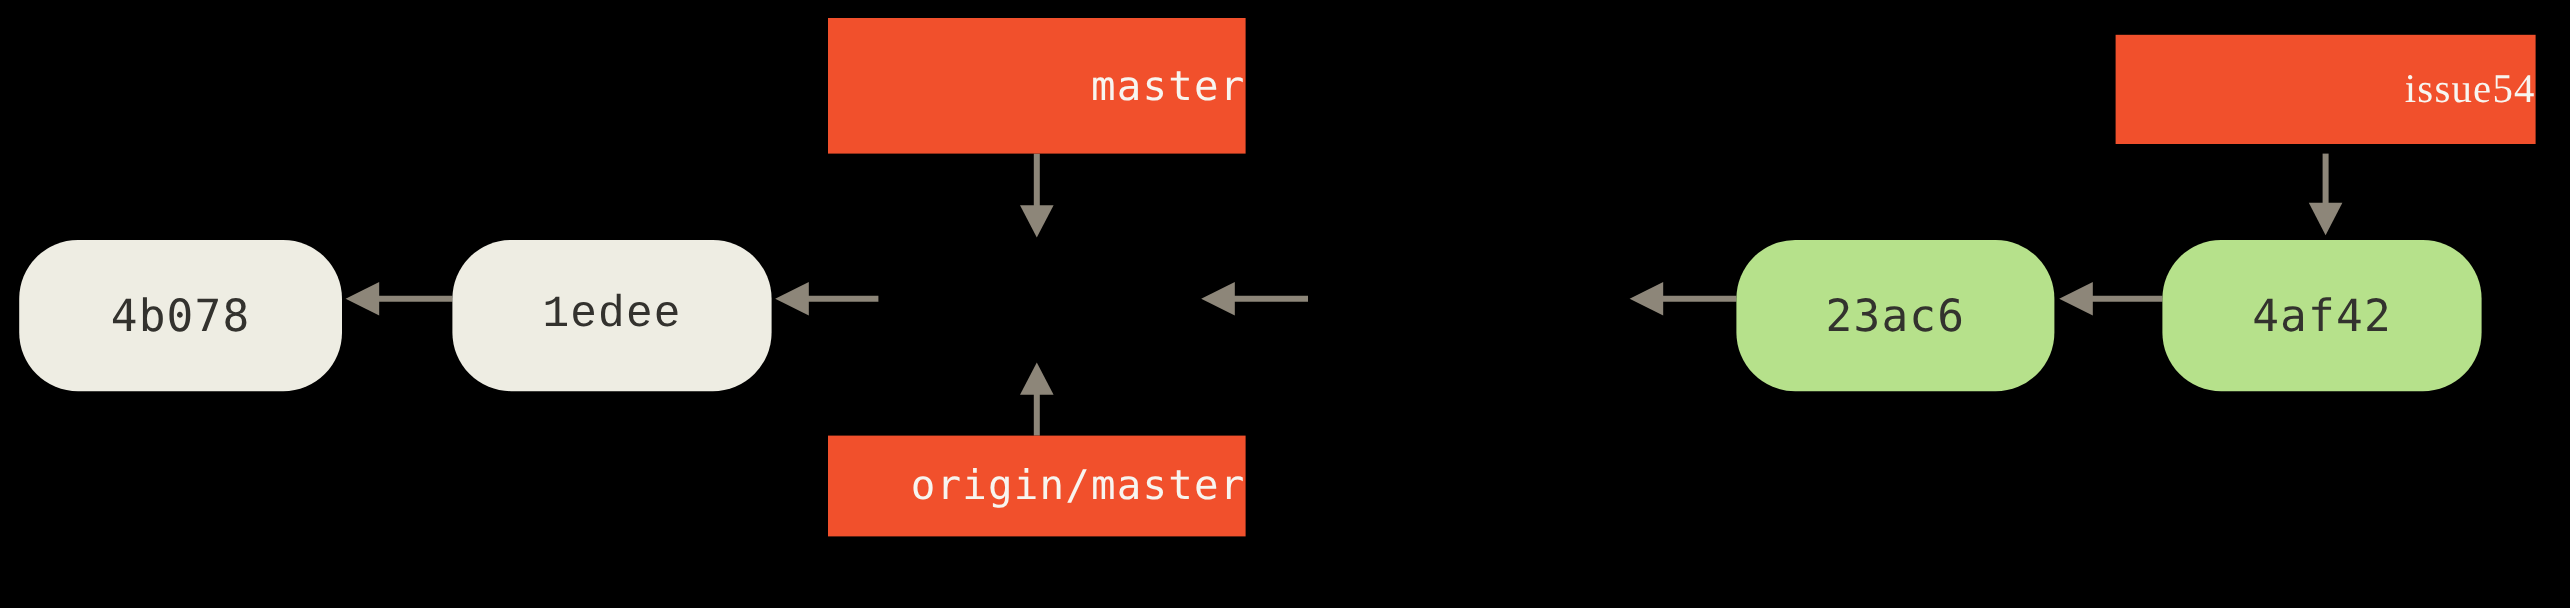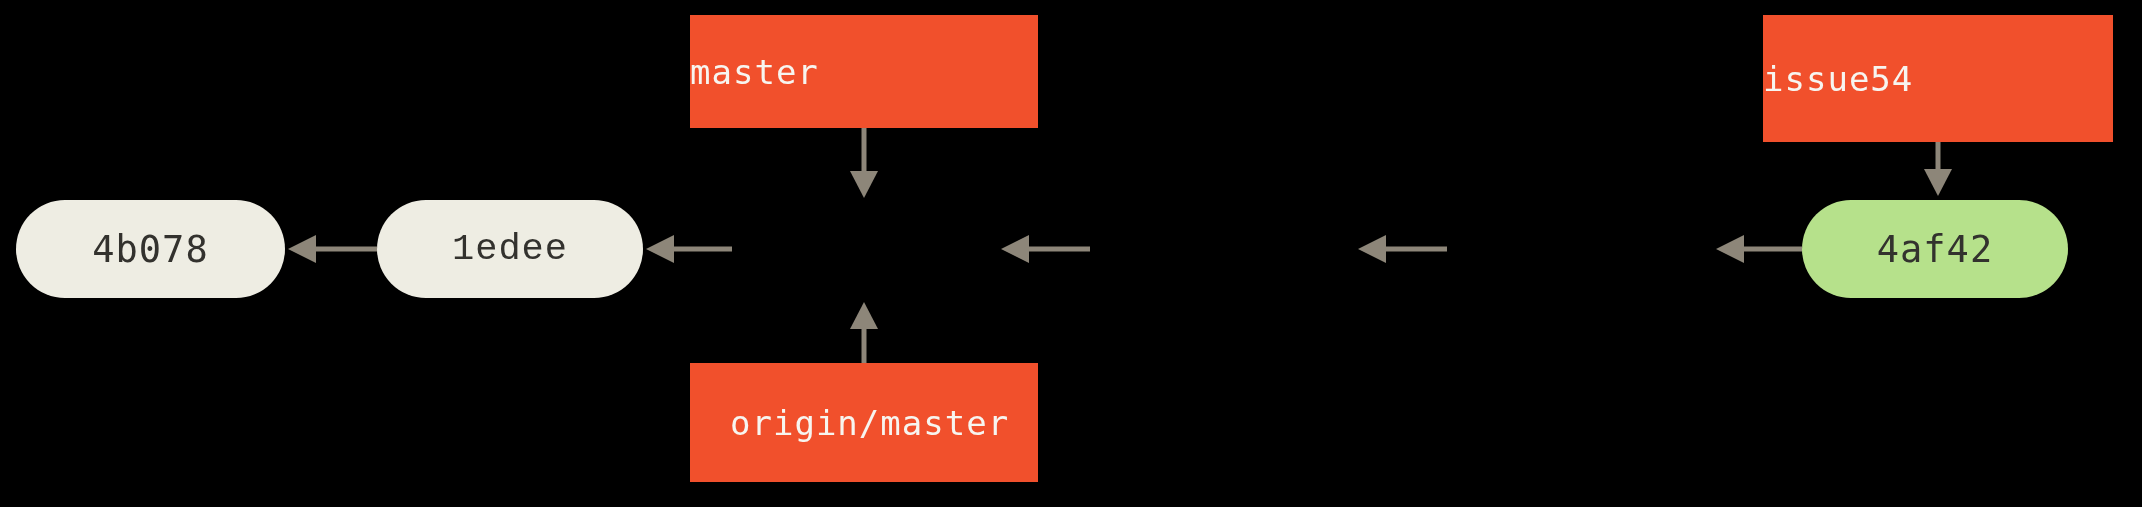--- a/index.html
+++ b/index.html
@@ -20,21 +20,21 @@
   #canvas {
     position: relative;
     width: 2142px;
     height: 507px;
     background: var(--background);
     overflow: hidden;
   }
   .commit {
     position: absolute;
     top: 200px;
-    height: 98px;
+    height: 126px;
     border-radius: 49px;
     display: flex;
     align-items: center;
     justify-content: center;
     font-size: 37px;
     letter-spacing: 1px;
     color: var(--commit-text);
   }
   .commit.plain     { background: var(--commit-plain-fill); }
   .commit.highlight { background: var(--commit-highlight-fill); }
@@ -43,27 +43,27 @@
   .commit-2 { left: 732px;  width: 266px; }
   .commit-3 { left: 1090px; width: 265px; }
   .commit-4 { left: 1447px; width: 265px; }
   .commit-5 { left: 1802px; width: 266px; justify-content: center; }
   .branch-label {
     position: absolute;
     background: var(--branch-label-fill);
     color: var(--branch-label-text);
     display: flex;
     align-items: center;
-    justify-content: flex-start;
+    justify-content: flex-end;
     font-size: 34px;
     letter-spacing: 1px;
   }
   .label-master        { left: 690px;  top: 15px;  width: 348px; height: 113px; }
-  .label-origin-master { left: 690px;  top: 363px; width: 348px; height: 119px; padding-left: 40px; }
-  .label-issue54       { left: 1763px; top: 15px;  width: 350px; height: 127px; }
+  .label-origin-master { left: 690px;  top: 363px; width: 348px; height: 84px; padding-left: 40px; }
+  .label-issue54       { left: 1763px; top: 29px;  width: 350px; height: 91px; font-family: Liberation Serif, serif; }
   #arrow-layer {
     position: absolute;
     left: 0; top: 0;
     width: 2142px;
     height: 507px;
     pointer-events: none;
   }
   #arrow-layer line    { stroke: var(--arrow); stroke-width: 5; }
   #arrow-layer polygon { fill: var(--arrow); }
 </style>
@@ -108,20 +108,23 @@
       <polygon points="1938,196 1924,169 1952,169"></polygon>
     </g>
   </svg>
 
   <div class="commit plain commit-0">
     <span>4b078</span>
   </div>
   <div class="commit plain commit-1">
     <span>1edee</span>
   </div>
+  <div class="commit highlight commit-4">
+    <span>23ac6</span>
+  </div>
   <div class="commit highlight commit-5">
     <span>4af42</span>
   </div>
 
   <div class="branch-label label-master">
     <span>master</span>
   </div>
   <div class="branch-label label-origin-master">
     <span>origin/master</span>
   </div>

